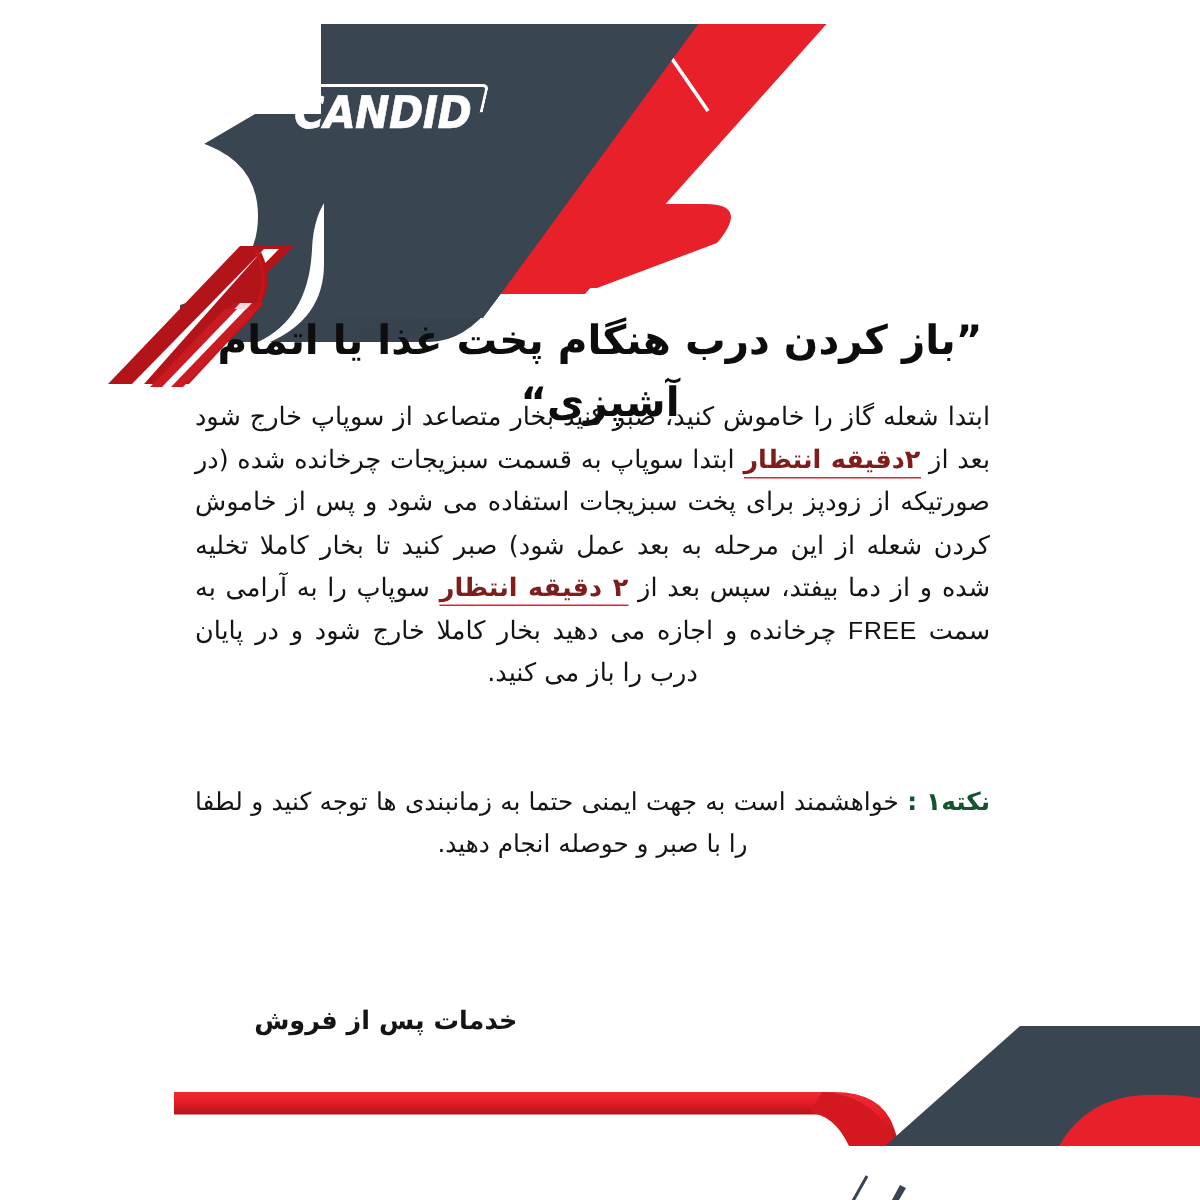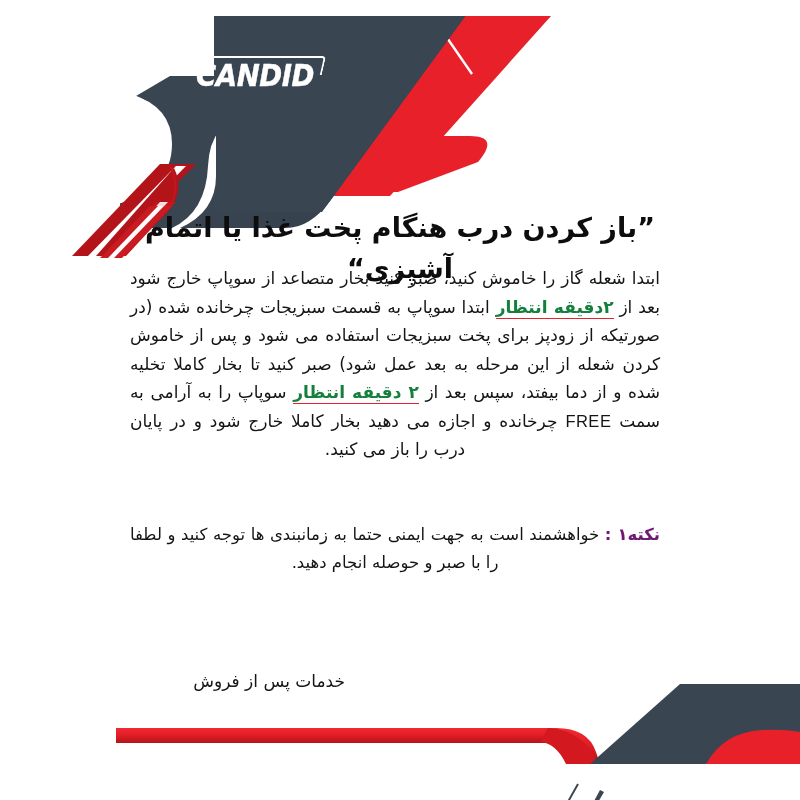--- a/index.html
+++ b/index.html
@@ -96,21 +96,21 @@
     font-size: 17px;
     color: #141414;
     line-height: 28.5px;
     text-align: justify;
     text-align-last: center;
   }
   .body-block p {
     margin: 0;
   }
   .hl {
-    color: #15803d;
+    color: #7f1d1d;
     font-weight: 700;
     border-bottom: 1.6px solid #e3232c;
     padding-bottom: 1px;
   }
   .ltr-word {
     direction: ltr;
     unicode-bidi: isolate;
     font-family: Liberation Sans, sans-serif;
     font-size: 16.5px;
     letter-spacing: 0.5px;
@@ -124,30 +124,30 @@
     font-size: 16.5px;
     color: #141414;
     line-height: 28px;
   }
   .note {
     margin: 0 0 2px 0;
     text-align: justify;
     text-align-last: center;
   }
   .note-label {
-    color: #701a75;
+    color: #14532d;
     font-weight: 700;
   }
 
   .footer-note {
     position: absolute;
     right: 455px;
     top: 655px;
     font-size: 17px;
-    font-weight: 400;
+    font-weight: 700;
     color: #151515;
     letter-spacing: 0.3px;
     white-space: nowrap;
   }
 </style>
 </head>
 <body>
 
 <div id="page">
 

